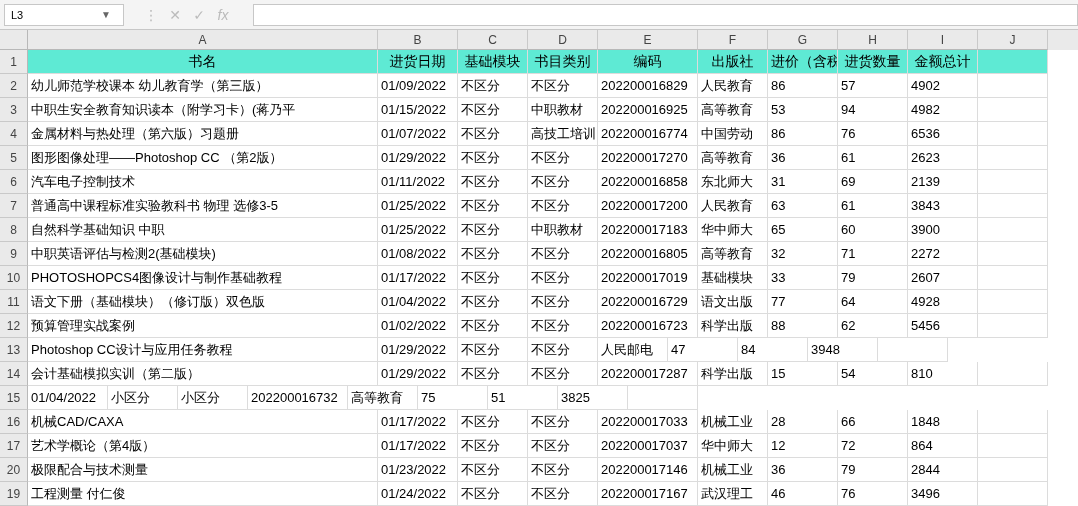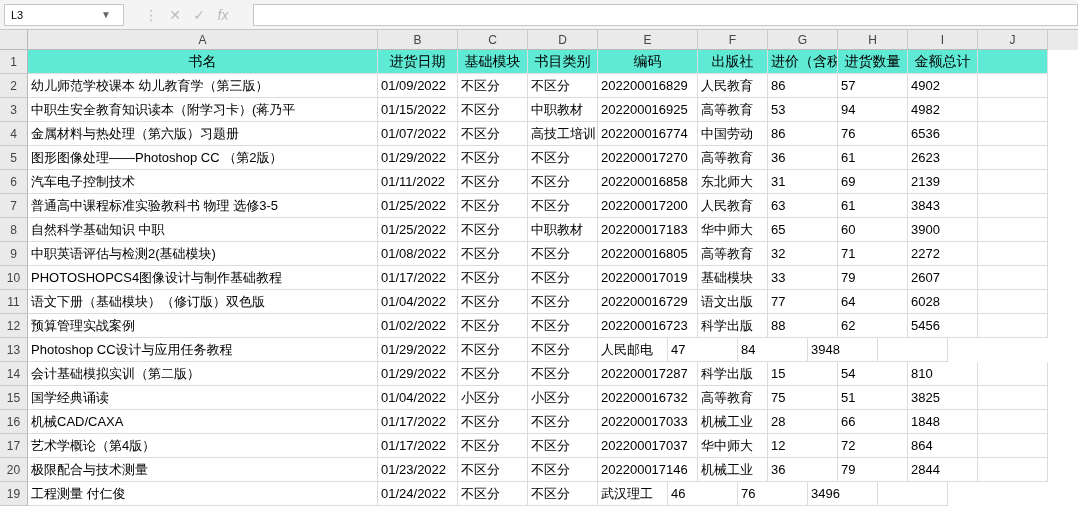--- a/index.html
+++ b/index.html
@@ -206,21 +206,21 @@
           </div>
           <div class="row">
             <div class="cell cA">语文下册（基础模块）（修订版）双色版</div>
             <div class="cell cB">01/04/2022</div>
             <div class="cell cC">不区分</div>
             <div class="cell cD">不区分</div>
             <div class="cell cE">202200016729</div>
             <div class="cell cF">语文出版</div>
             <div class="cell cG num">77</div>
             <div class="cell cH num">64</div>
-            <div class="cell cI num">6028</div>
+            <div class="cell cI num">4928</div>
             <div class="cell cJ"></div>
           </div>
           <div class="row">
             <div class="cell cA">预算管理实战案例</div>
             <div class="cell cB">01/02/2022</div>
             <div class="cell cC">不区分</div>
             <div class="cell cD">不区分</div>
             <div class="cell cE">202200016723</div>
             <div class="cell cF">科学出版</div>
             <div class="cell cG num">88</div>
@@ -245,21 +245,20 @@
             <div class="cell cC">不区分</div>
             <div class="cell cD">不区分</div>
             <div class="cell cE">202200017287</div>
             <div class="cell cF">科学出版</div>
             <div class="cell cG num">15</div>
             <div class="cell cH num">54</div>
             <div class="cell cI num">810</div>
             <div class="cell cJ"></div>
           </div>
           <div class="row">
-            <div class="cell cA">国学经典诵读</div>
             <div class="cell cB">01/04/2022</div>
             <div class="cell cC">小区分</div>
             <div class="cell cD">小区分</div>
             <div class="cell cE">202200016732</div>
             <div class="cell cF">高等教育</div>
             <div class="cell cG num">75</div>
             <div class="cell cH num">51</div>
             <div class="cell cI num">3825</div>
             <div class="cell cJ"></div>
           </div>
@@ -297,20 +296,21 @@
             <div class="cell cG num">36</div>
             <div class="cell cH num">79</div>
             <div class="cell cI num">2844</div>
             <div class="cell cJ"></div>
           </div>
           <div class="row">
             <div class="cell cA">工程测量  付仁俊</div>
             <div class="cell cB">01/24/2022</div>
             <div class="cell cC">不区分</div>
             <div class="cell cD">不区分</div>
+            <div class="cell cE">202200017167</div>
             <div class="cell cF">武汉理工</div>
             <div class="cell cG num">46</div>
             <div class="cell cH num">76</div>
             <div class="cell cI num">3496</div>
             <div class="cell cJ"></div>
           </div>
         </div>
     </div>
   </div>
 </div>

